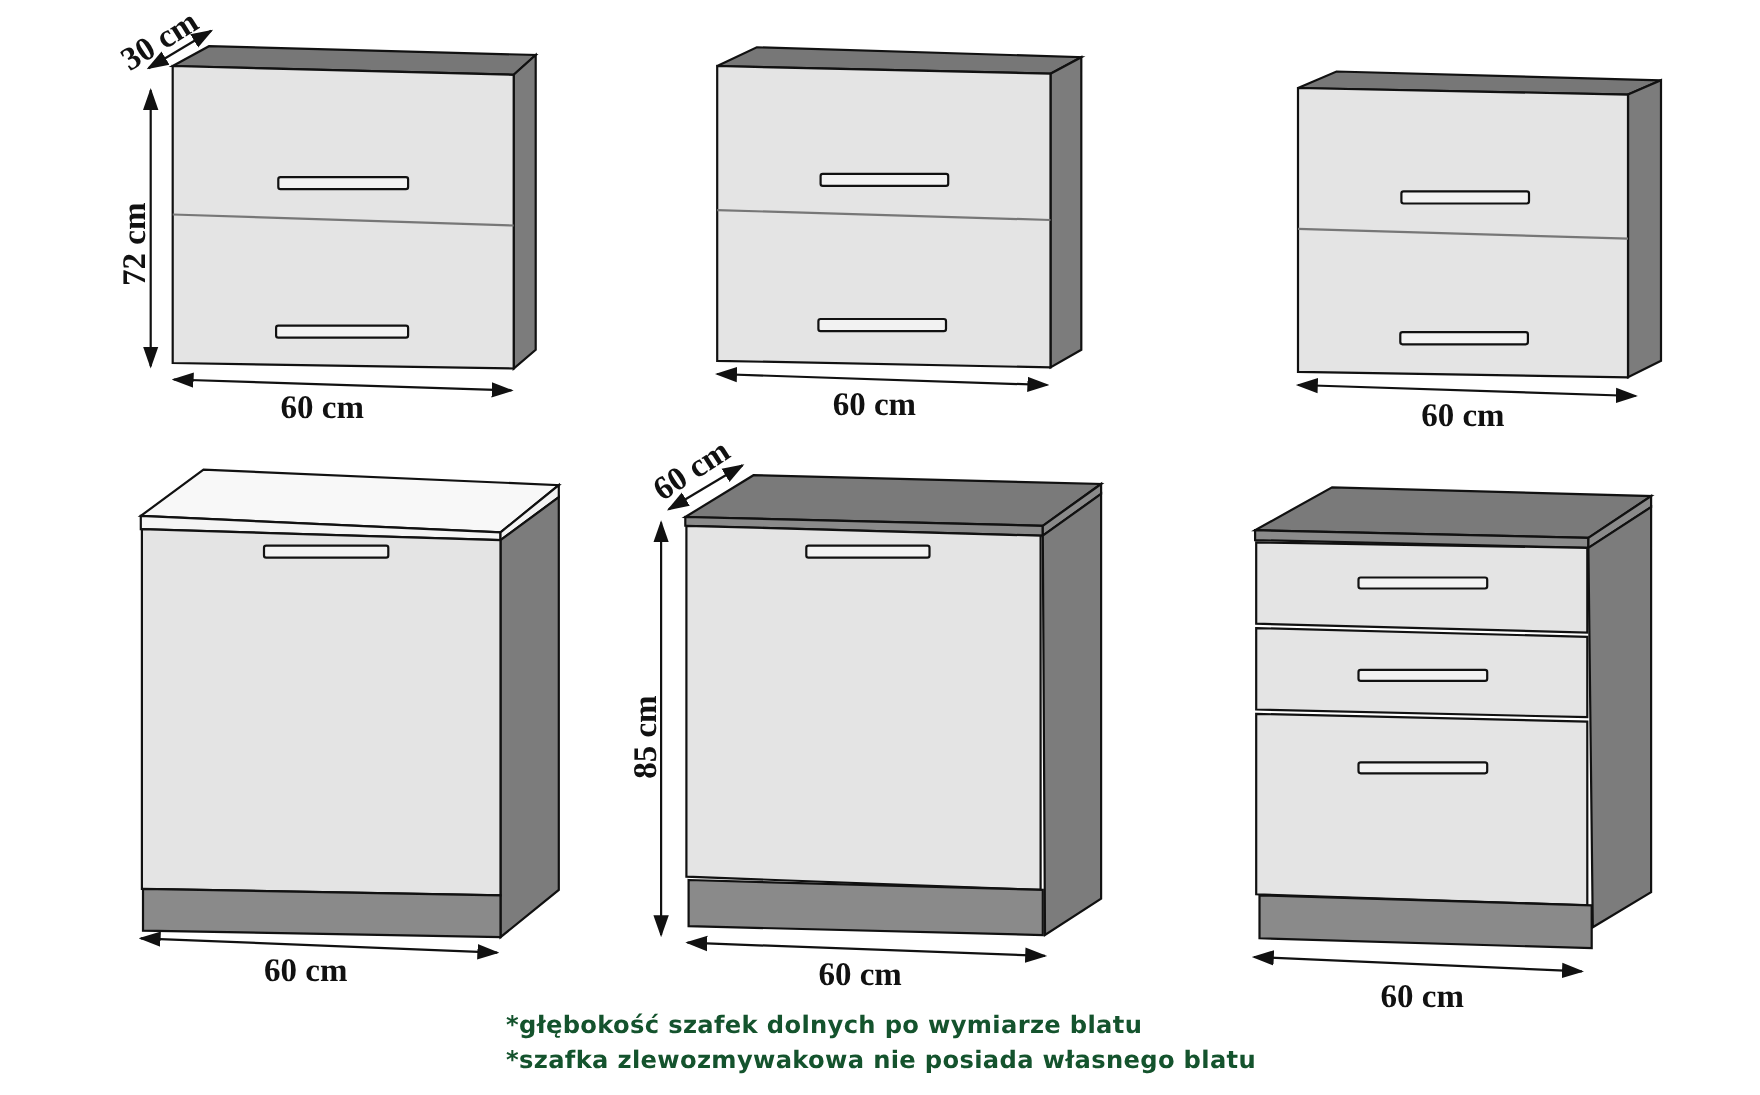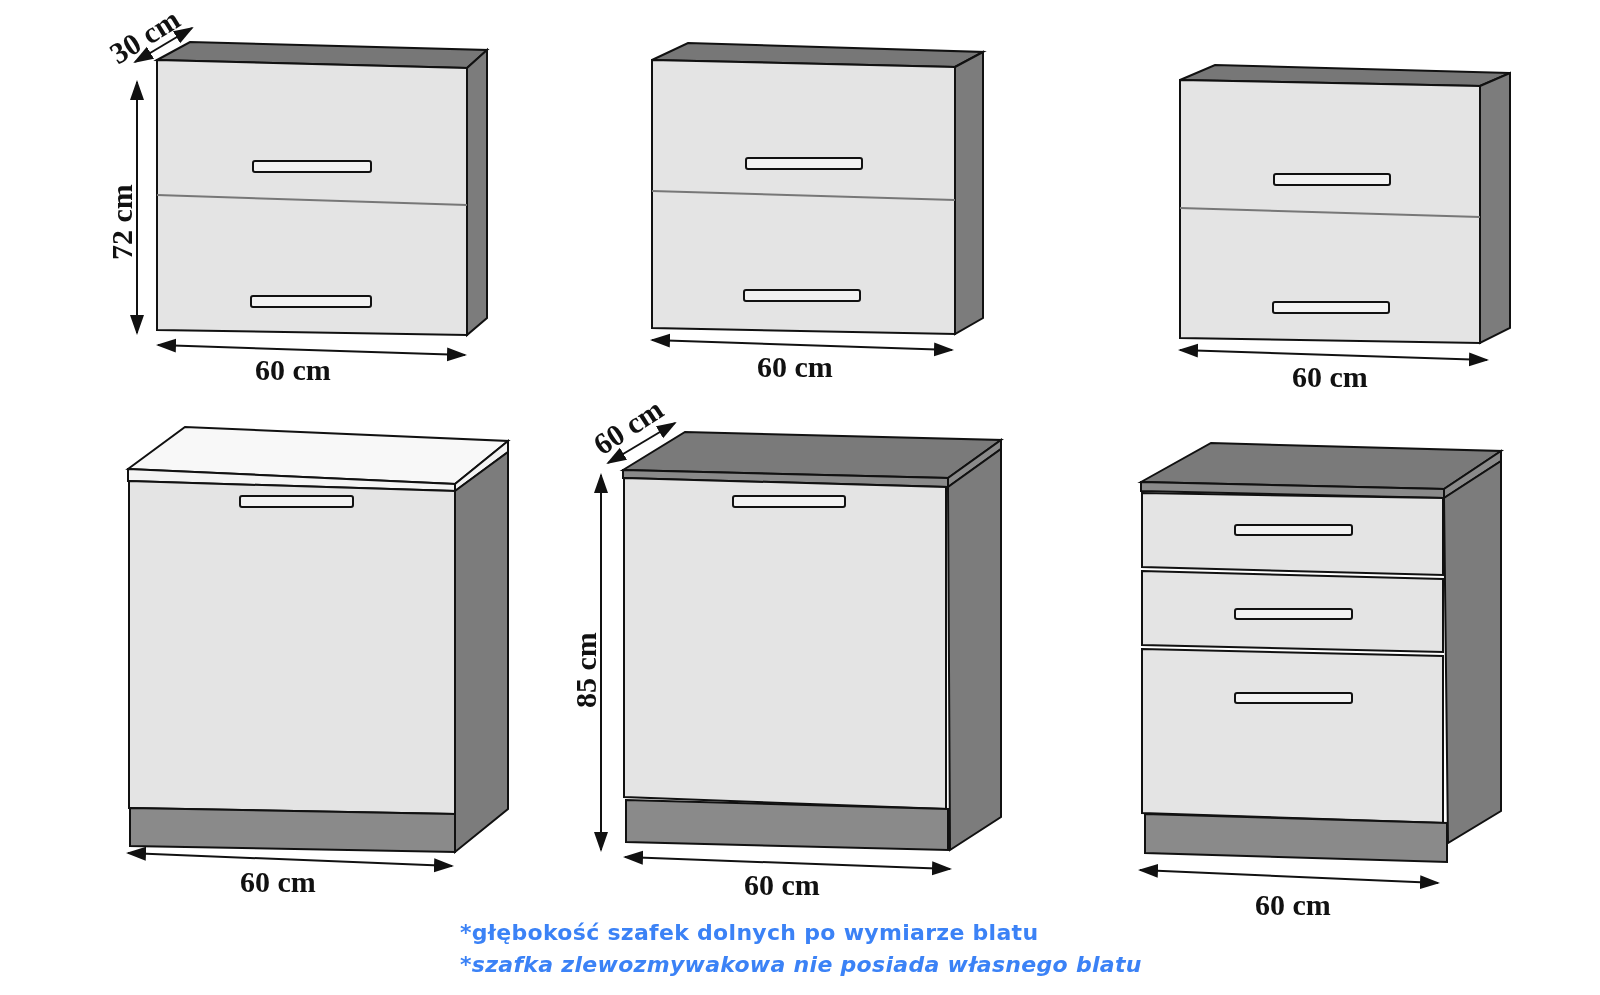--- a/index.html
+++ b/index.html
@@ -1,19 +1,19 @@
 <!DOCTYPE html>
 <html><head>
 <meta charset="utf-8">
 <style>
   html,body{margin:0;padding:0;background:#ffffff;}
   body{width:1600px;height:995px;position:relative;overflow:hidden;font-family:"Liberation Serif",serif;}
   svg{position:absolute;left:0;top:0;}
   .dimtext{font-family:"Liberation Serif",serif;font-weight:bold;font-size:30px;fill:#111;}
-  .note{position:absolute;left:460px;font-family:"DejaVu Sans",sans-serif;font-weight:bold;font-size:22px;color:#3b82f6;letter-spacing:0.3px;}
+  .note{position:absolute;left:460px;font-family:"DejaVu Sans",sans-serif;font-weight:bold;font-size:22px;color:#14532d;letter-spacing:0.3px;}
 </style>
 </head>
 <body>
 
 <svg width="1600" height="995" viewBox="0 0 1600 995">
   <defs>
     <marker id="ah" markerWidth="10" markerHeight="10" refX="9" refY="5" orient="auto-start-reverse" markerUnits="strokeWidth">
       <path d="M0,1.5 L10,5 L0,8.5 Z" fill="#111"></path>
     </marker>
   </defs>
@@ -109,13 +109,13 @@
     <rect x="1235" y="609" width="117" height="10" rx="2" fill="#f2f2f2" stroke="#111" stroke-width="2"></rect>
     <rect x="1235" y="693" width="117" height="10" rx="2" fill="#f2f2f2" stroke="#111" stroke-width="2"></rect>
   </g>
   <g>
     <line x1="1140" y1="870" x2="1438" y2="883" stroke="#111" stroke-width="2" marker-start="url(#ah)" marker-end="url(#ah)"></line>
     <text class="dimtext" x="1255" y="915">60 cm</text>
   </g>
 </svg>
 
 <div class="note" style="top:920px;">*głębokość szafek dolnych po wymiarze blatu</div>
-<div class="note" style="top:952px;font-style:italic;">*szafka zlewozmywakowa nie posiada własnego blatu</div>
+<div class="note" style="top:952px;">*szafka zlewozmywakowa nie posiada własnego blatu</div>
 
 </body></html>

